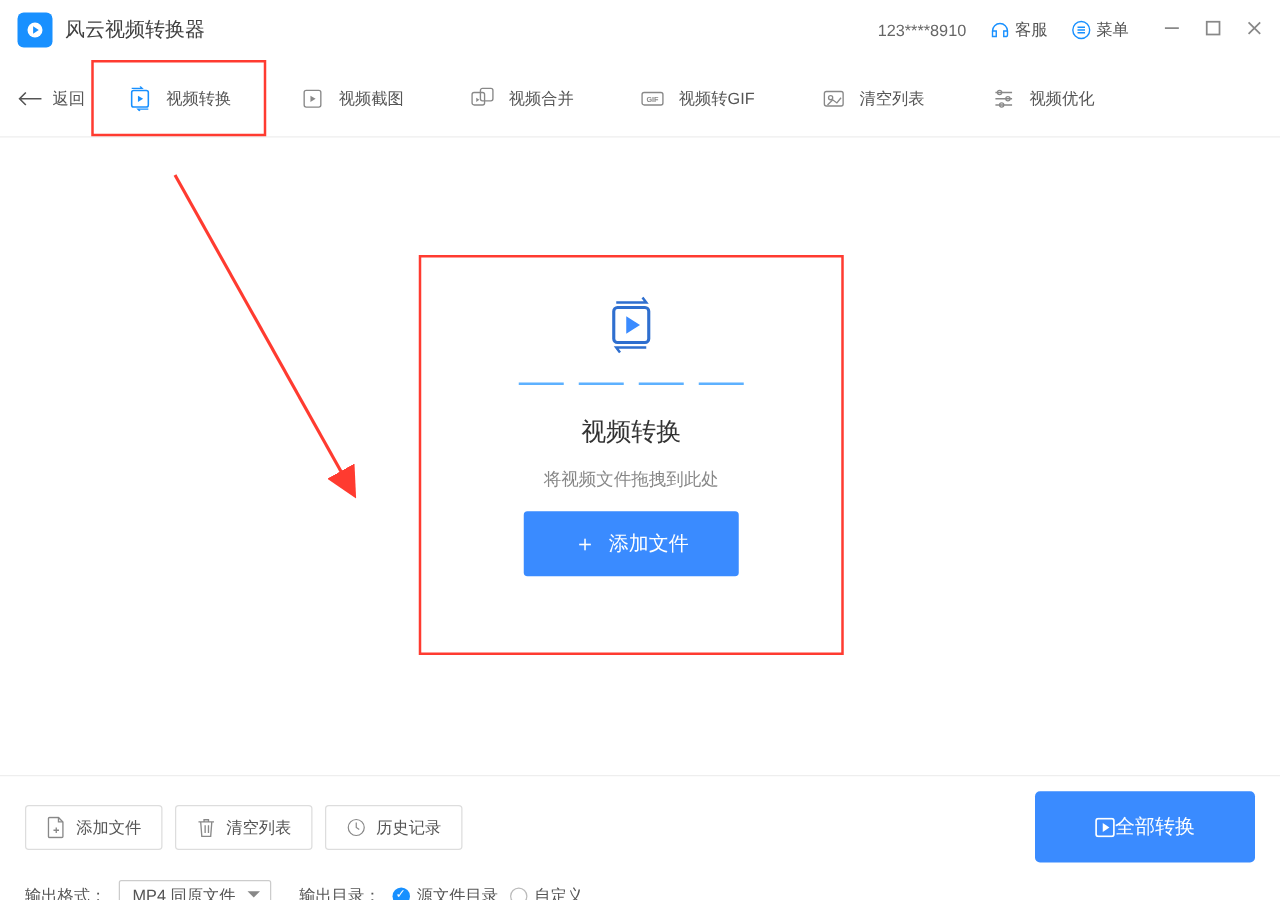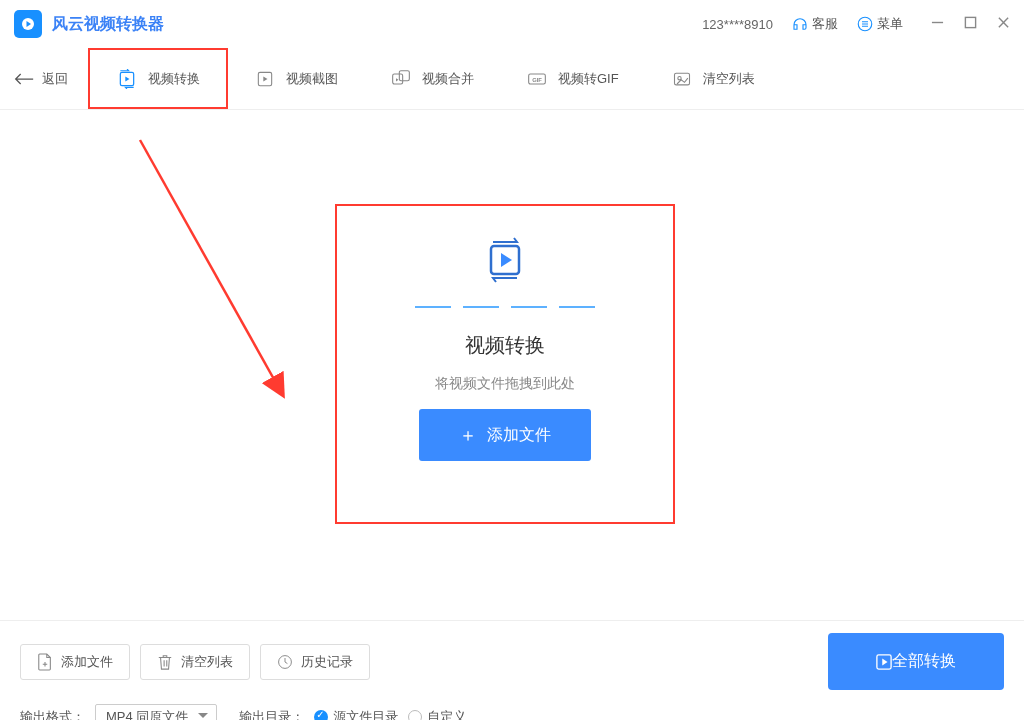--- a/index.html
+++ b/index.html
@@ -2,32 +2,32 @@
 <html><head>
 <meta charset="utf-8">
 <style>
 * { margin: 0; padding: 0; box-sizing: border-box; font-family: "Microsoft YaHei", -apple-system, sans-serif; }
 body { width: 1024px; height: 720px; background: #fff; color: #333; overflow: hidden; font-size: 13px; }
 
 
 .titlebar { height: 48px; display: flex; align-items: center; padding: 0 14px; }
 .app-logo { width: 28px; height: 28px; background: #1890ff; border-radius: 5px; display: flex; align-items: center; justify-content: center; margin-right: 10px; }
 .app-logo svg { width: 18px; height: 18px; fill: #fff; }
-.app-title { font-size: 16px; color: #3b82f6; font-weight: bold; }
+.app-title { font-size: 16px; color: #404040; }
 .tb-right { margin-left: auto; display: flex; align-items: center; gap: 18px; color: #666; }
 .tb-user { color: #666; cursor: pointer; }
 .tb-btn { display: flex; align-items: center; gap: 3px; cursor: pointer; color: #555; }
 .tb-btn svg { width: 18px; height: 18px; }
 .win-btns { display: flex; align-items: center; gap: 20px; margin-left: 10px; color: #888; }
 .win-btn { cursor: pointer; }
 .win-btn svg { width: 13px; height: 13px; stroke: #888; stroke-width: 1.5; fill: none; }
 
 
 .toolbar { height: 62px; display: flex; align-items: center; border-bottom: 1px solid #eee; padding-left: 14px; }
-.tool-back { display: flex; align-items: center; gap: 8px; cursor: pointer; color: #555; margin-right: 20px; }
+.tool-back { display: flex; align-items: center; gap: 8px; cursor: pointer; color: #555; margin-right: 5px; }
 .tool-back svg { width: 20px; height: 14px; stroke: #555; stroke-width: 1.5; fill: none; }
 .tool-tab { display: flex; align-items: center; gap: 10px; padding: 0 26px; height: 100%; cursor: pointer; color: #555; }
 .tool-tab .iconwrap { width: 22px; height: 22px; display: flex; align-items: center; justify-content: center; }
 .tool-tab svg { width: 20px; height: 20px; }
 .highlight-box { border: 2px solid #ff3b30; }
 
 
 .main { position: relative; height: 500px; }
 .center-card { position: absolute; left: 335px; top: 94px; width: 340px; height: 320px; border: 2px solid #ff3b30; display: flex; flex-direction: column; align-items: center; padding-top: 30px; }
 .center-icon { width: 48px; height: 48px; margin-bottom: 22px; }
@@ -151,20 +151,31 @@
     <span class="iconwrap">
         <svg viewBox="0 0 24 24">
           <rect x="3" y="5" width="18" height="14" rx="2" class="iconstroke"></rect>
           <circle cx="9" cy="11" r="2" class="iconstroke"></circle>
           <path d="M6 18l5-5 4 3 4-5" class="iconstroke"></path>
         </svg>
       </span>
     <span>清空列表</span>
   </div>
 
+  <div class="tool-tab">
+    <span class="iconwrap">
+        <svg viewBox="0 0 24 24">
+          <path d="M4 6h16M4 12h16M4 18h16" class="iconstroke"></path>
+          <circle cx="8" cy="6" r="2" fill="#fff" class="iconstroke"></circle>
+          <circle cx="16" cy="12" r="2" fill="#fff" class="iconstroke"></circle>
+          <circle cx="10" cy="18" r="2" fill="#fff" class="iconstroke"></circle>
+        </svg>
+      </span>
+    <span>视频优化</span>
+  </div>
 </div>
 
 <div class="main">
   <svg class="arrow" width="220" height="290">
     <defs>
         <marker id="ah" markerWidth="10" markerHeight="10" refX="6" refY="5" orient="auto">
           <path d="M0 0L10 5L0 10z" fill="#ff3b30"></path>
         </marker>
       </defs>
     <line x1="20" y1="10" x2="160" y2="260" stroke="#ff3b30" stroke-width="2.5" marker-end="url(#ah)"></line>

